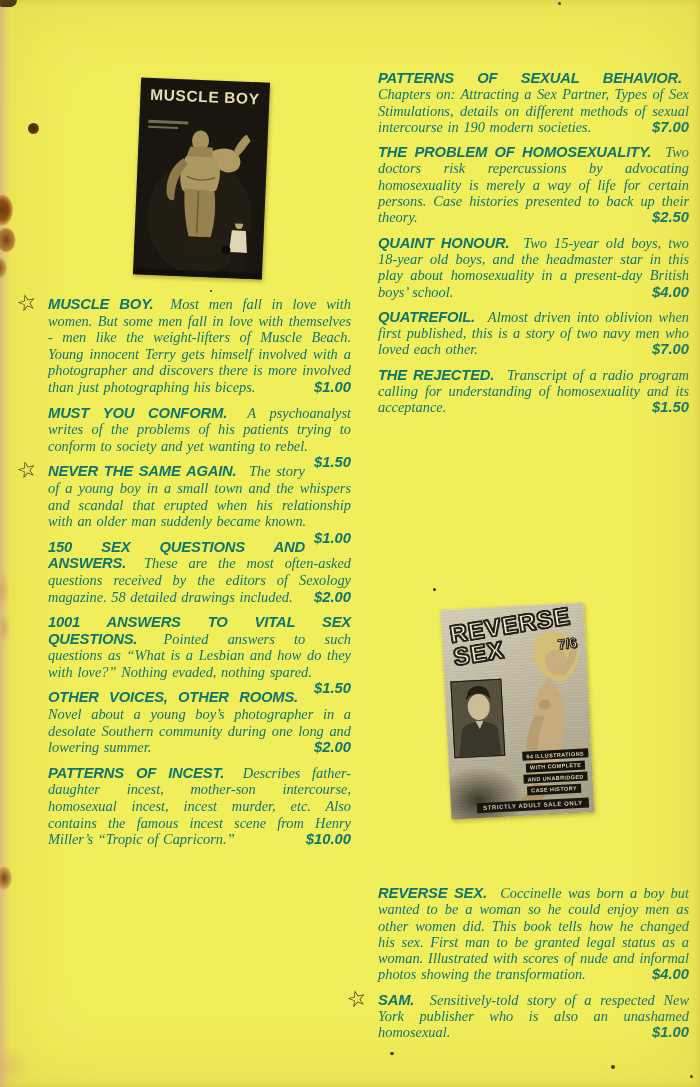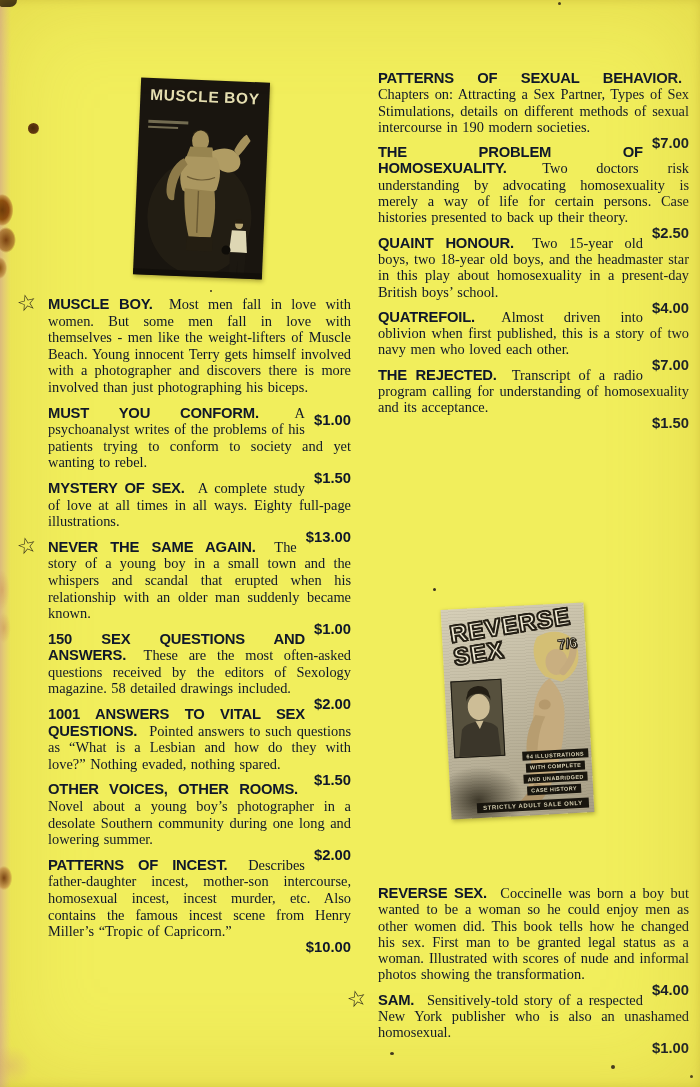--- a/index.html
+++ b/index.html
@@ -56,31 +56,31 @@
   .speck{ position:absolute; background:#3a3220; border-radius:50%; }
 
   
   .entries{ position:absolute; }
   #left-entries{ left:48px; top:296px; width:303px; }
   #right-entries-top{ left:378px; top:70px; width:311px; }
   #right-entries-bottom{ left:378px; top:885px; width:311px; }
 
   .entry{ position:relative; margin-bottom:9px; }
   .entry-text{
-    font-size:14.4px; line-height:16.6px; color:#0f172a;
-    text-align:justify; word-spacing:1px;
+    font-size:14.4px; line-height:16.6px; color:#0f766e;
+    text-align:justify; word-spacing:1px;font-style:italic;
   }
   #right-entries-top .entry-text, #right-entries-bottom .entry-text{ line-height:16.3px; }
   .entry-title{
     font-family:"Liberation Sans", sans-serif; font-weight:bold;
     font-size:14.8px; letter-spacing:-0.2px; margin-right:7px;
   }
   .entry-price{
     float:right; font-family:"Liberation Sans", sans-serif; font-weight:bold;
-    font-size:14.8px; margin-left:9px;margin-top:16px;
+    font-size:14.8px; margin-left:9px;
   }
   .star{
     position:absolute; left:-31px; top:-4px; font-size:22px; line-height:22px;
     color:#26231b; transform:rotate(-14deg);
   }
 
   
   .muscle-cover{
     position:absolute; left:137px; top:80px; width:129px; height:197px;
     background:#19150f; transform:rotate(2.4deg);
@@ -198,28 +198,20 @@
 
   <div class="entry">
 
     <p class="entry-text">
       <span class="entry-title">MUST YOU CONFORM.</span>
       <span class="entry-body">A psychoanalyst writes of the problems of his patients trying to conform to society and yet wanting to rebel.</span>
       <span class="entry-price">$1.50</span>
     </p>
   </div>
 
-  <div class="entry">
-
-    <p class="entry-text">
-      <span class="entry-title">MYSTERY OF SEX.</span>
-      <span class="entry-body">A complete study of love at all times in all ways. Eighty full-page illustrations.</span>
-      <span class="entry-price">$13.00</span>
-    </p>
-  </div>
 
   <div class="entry">
     <span class="star">☆</span>
     <p class="entry-text">
       <span class="entry-title">NEVER THE SAME AGAIN.</span>
       <span class="entry-body">The story of a young boy in a small town and the whispers and scandal that erupted when his relationship with an older man suddenly became known.</span>
       <span class="entry-price">$1.00</span>
     </p>
   </div>
 
@@ -270,21 +262,21 @@
       <span class="entry-price">$7.00</span>
     </p>
   </div>
 
 
 
   <div class="entry">
 
     <p class="entry-text">
       <span class="entry-title">THE PROBLEM OF HOMOSEXUALITY.</span>
-      <span class="entry-body">Two doctors risk understanding by advocating homosexuality is merely a way of life for certain persons. Case histories presented to back up their theory.</span>
+      <span class="entry-body">Two doctors risk repercussions by advocating homosexuality is merely a way of life for certain persons. Case histories presented to back up their theory.</span>
       <span class="entry-price">$2.50</span>
     </p>
   </div>
 
   <div class="entry">
 
     <p class="entry-text">
       <span class="entry-title">QUAINT HONOUR.</span>
       <span class="entry-body">Two 15-year old boys, two 18-year old boys, and the headmaster star in this play about homosexuality in a present-day British boys’ school.</span>
       <span class="entry-price">$4.00</span>

